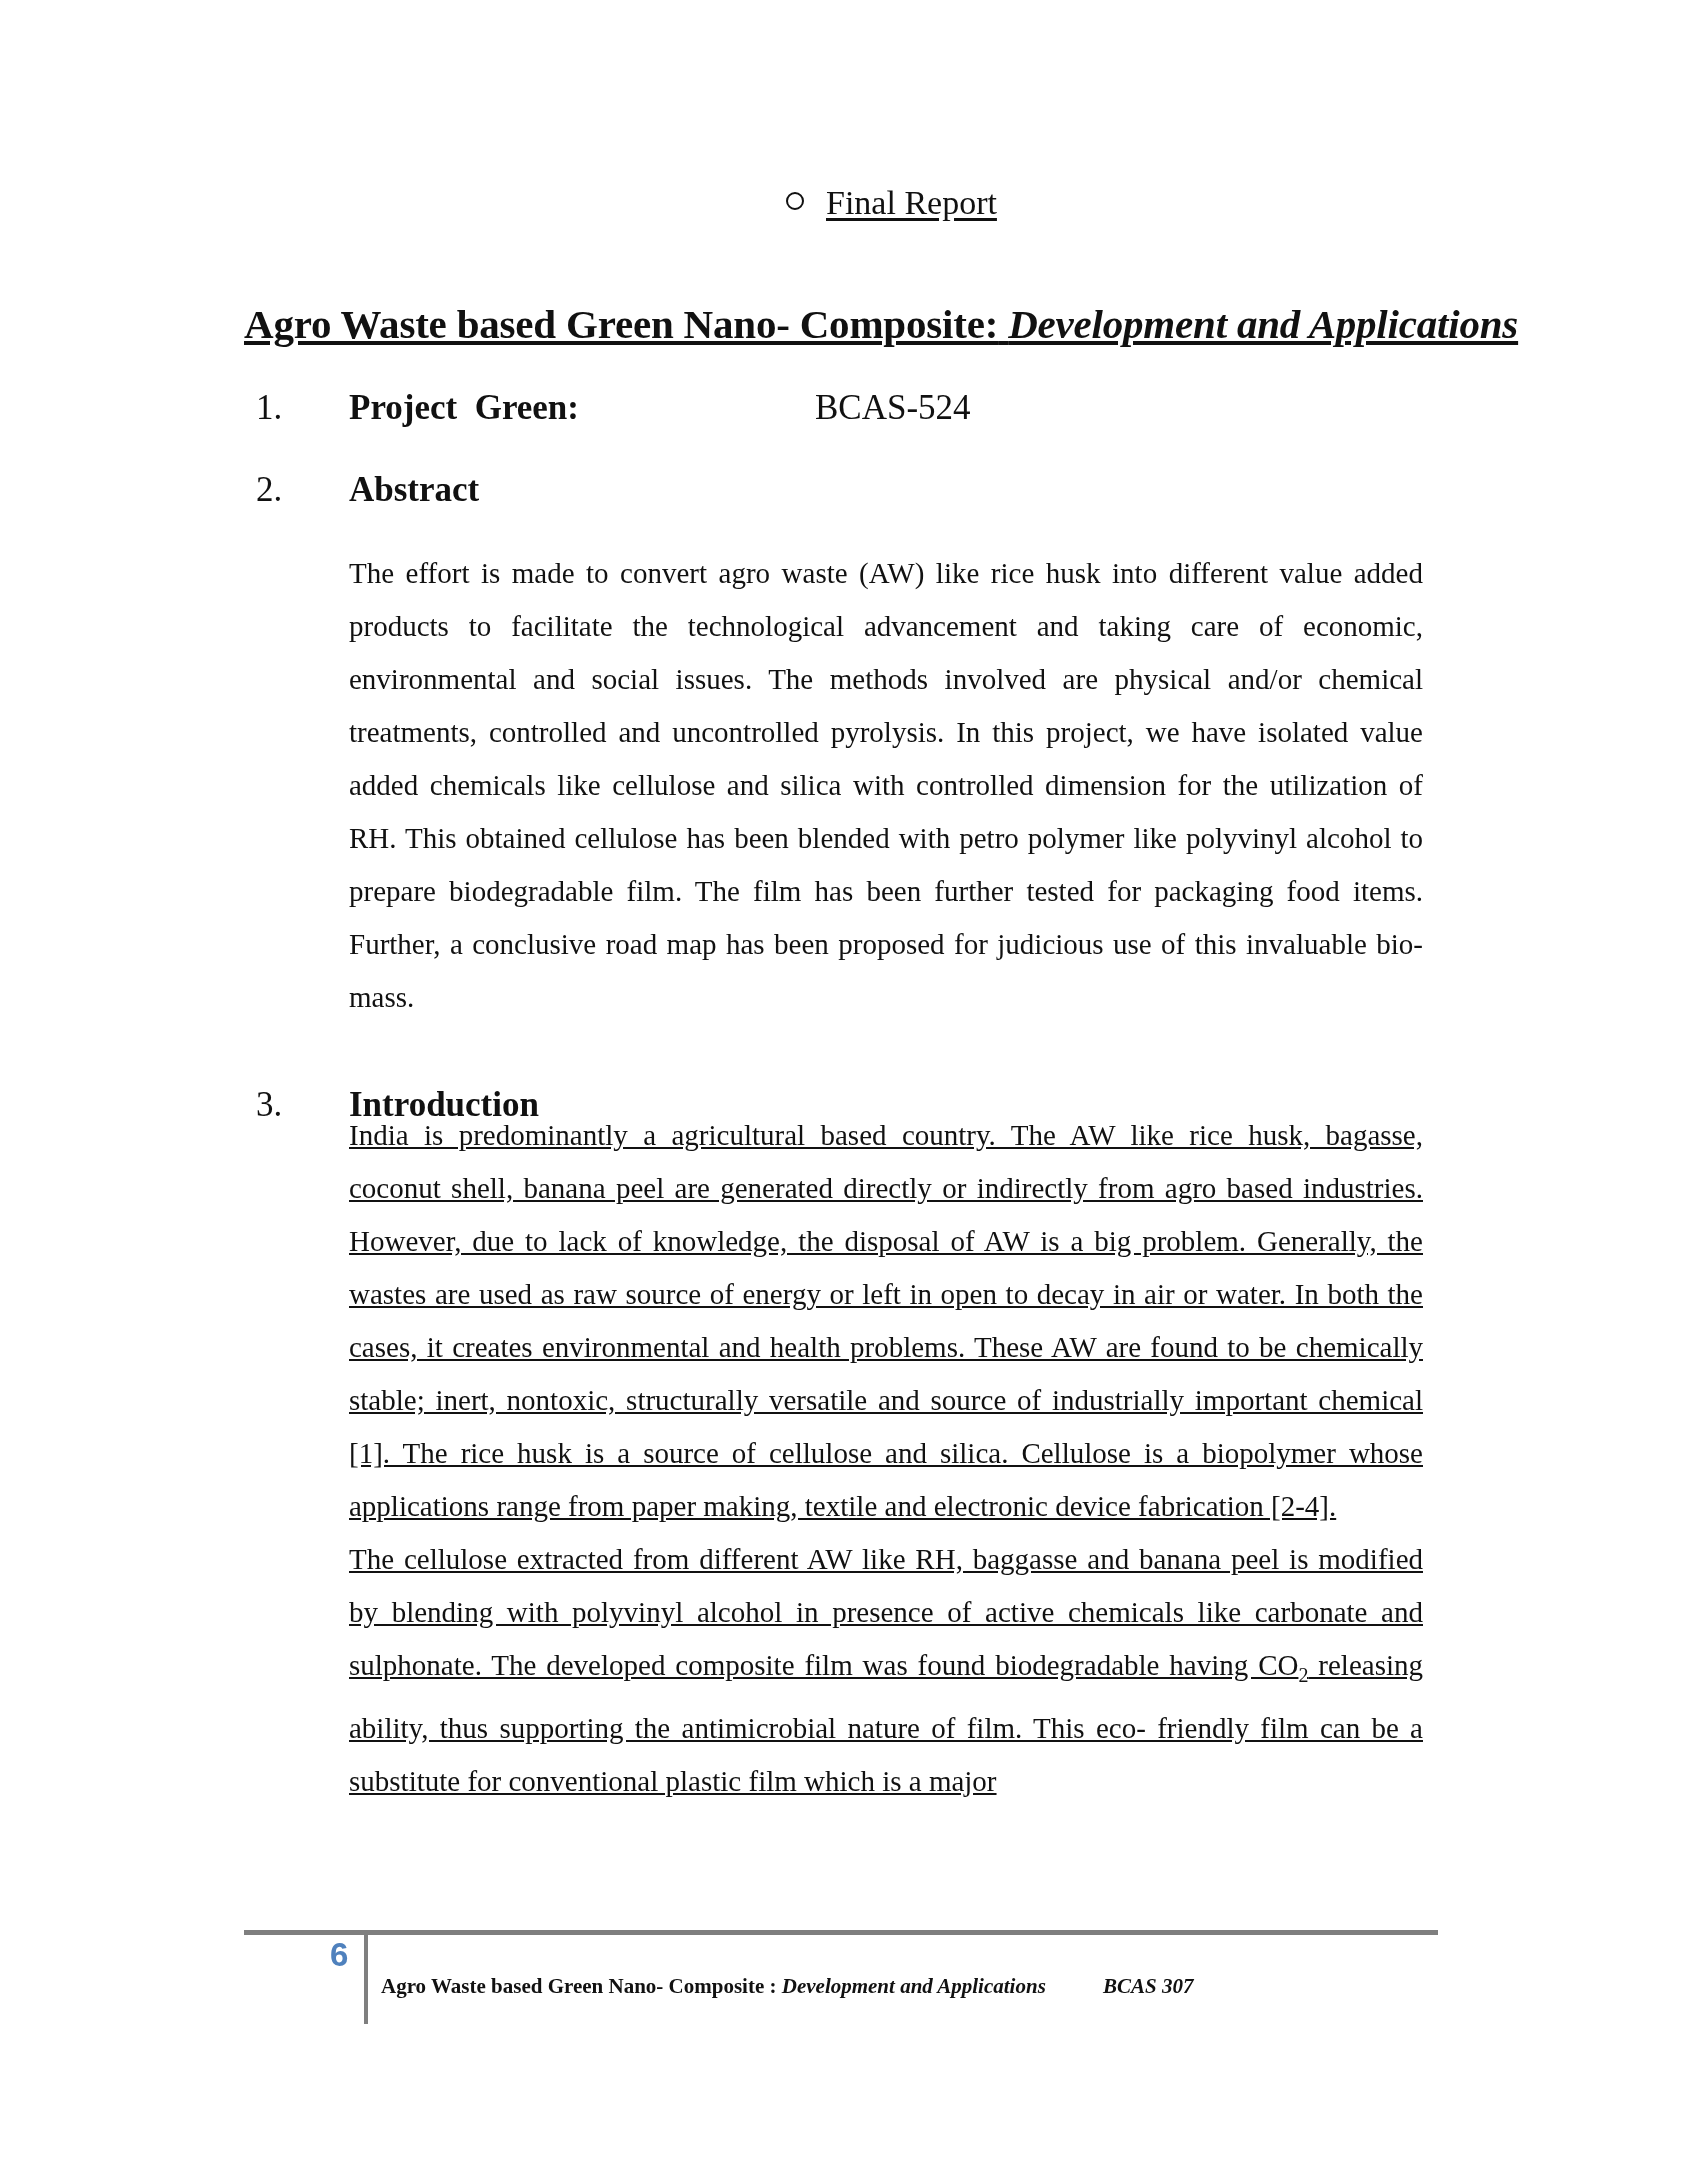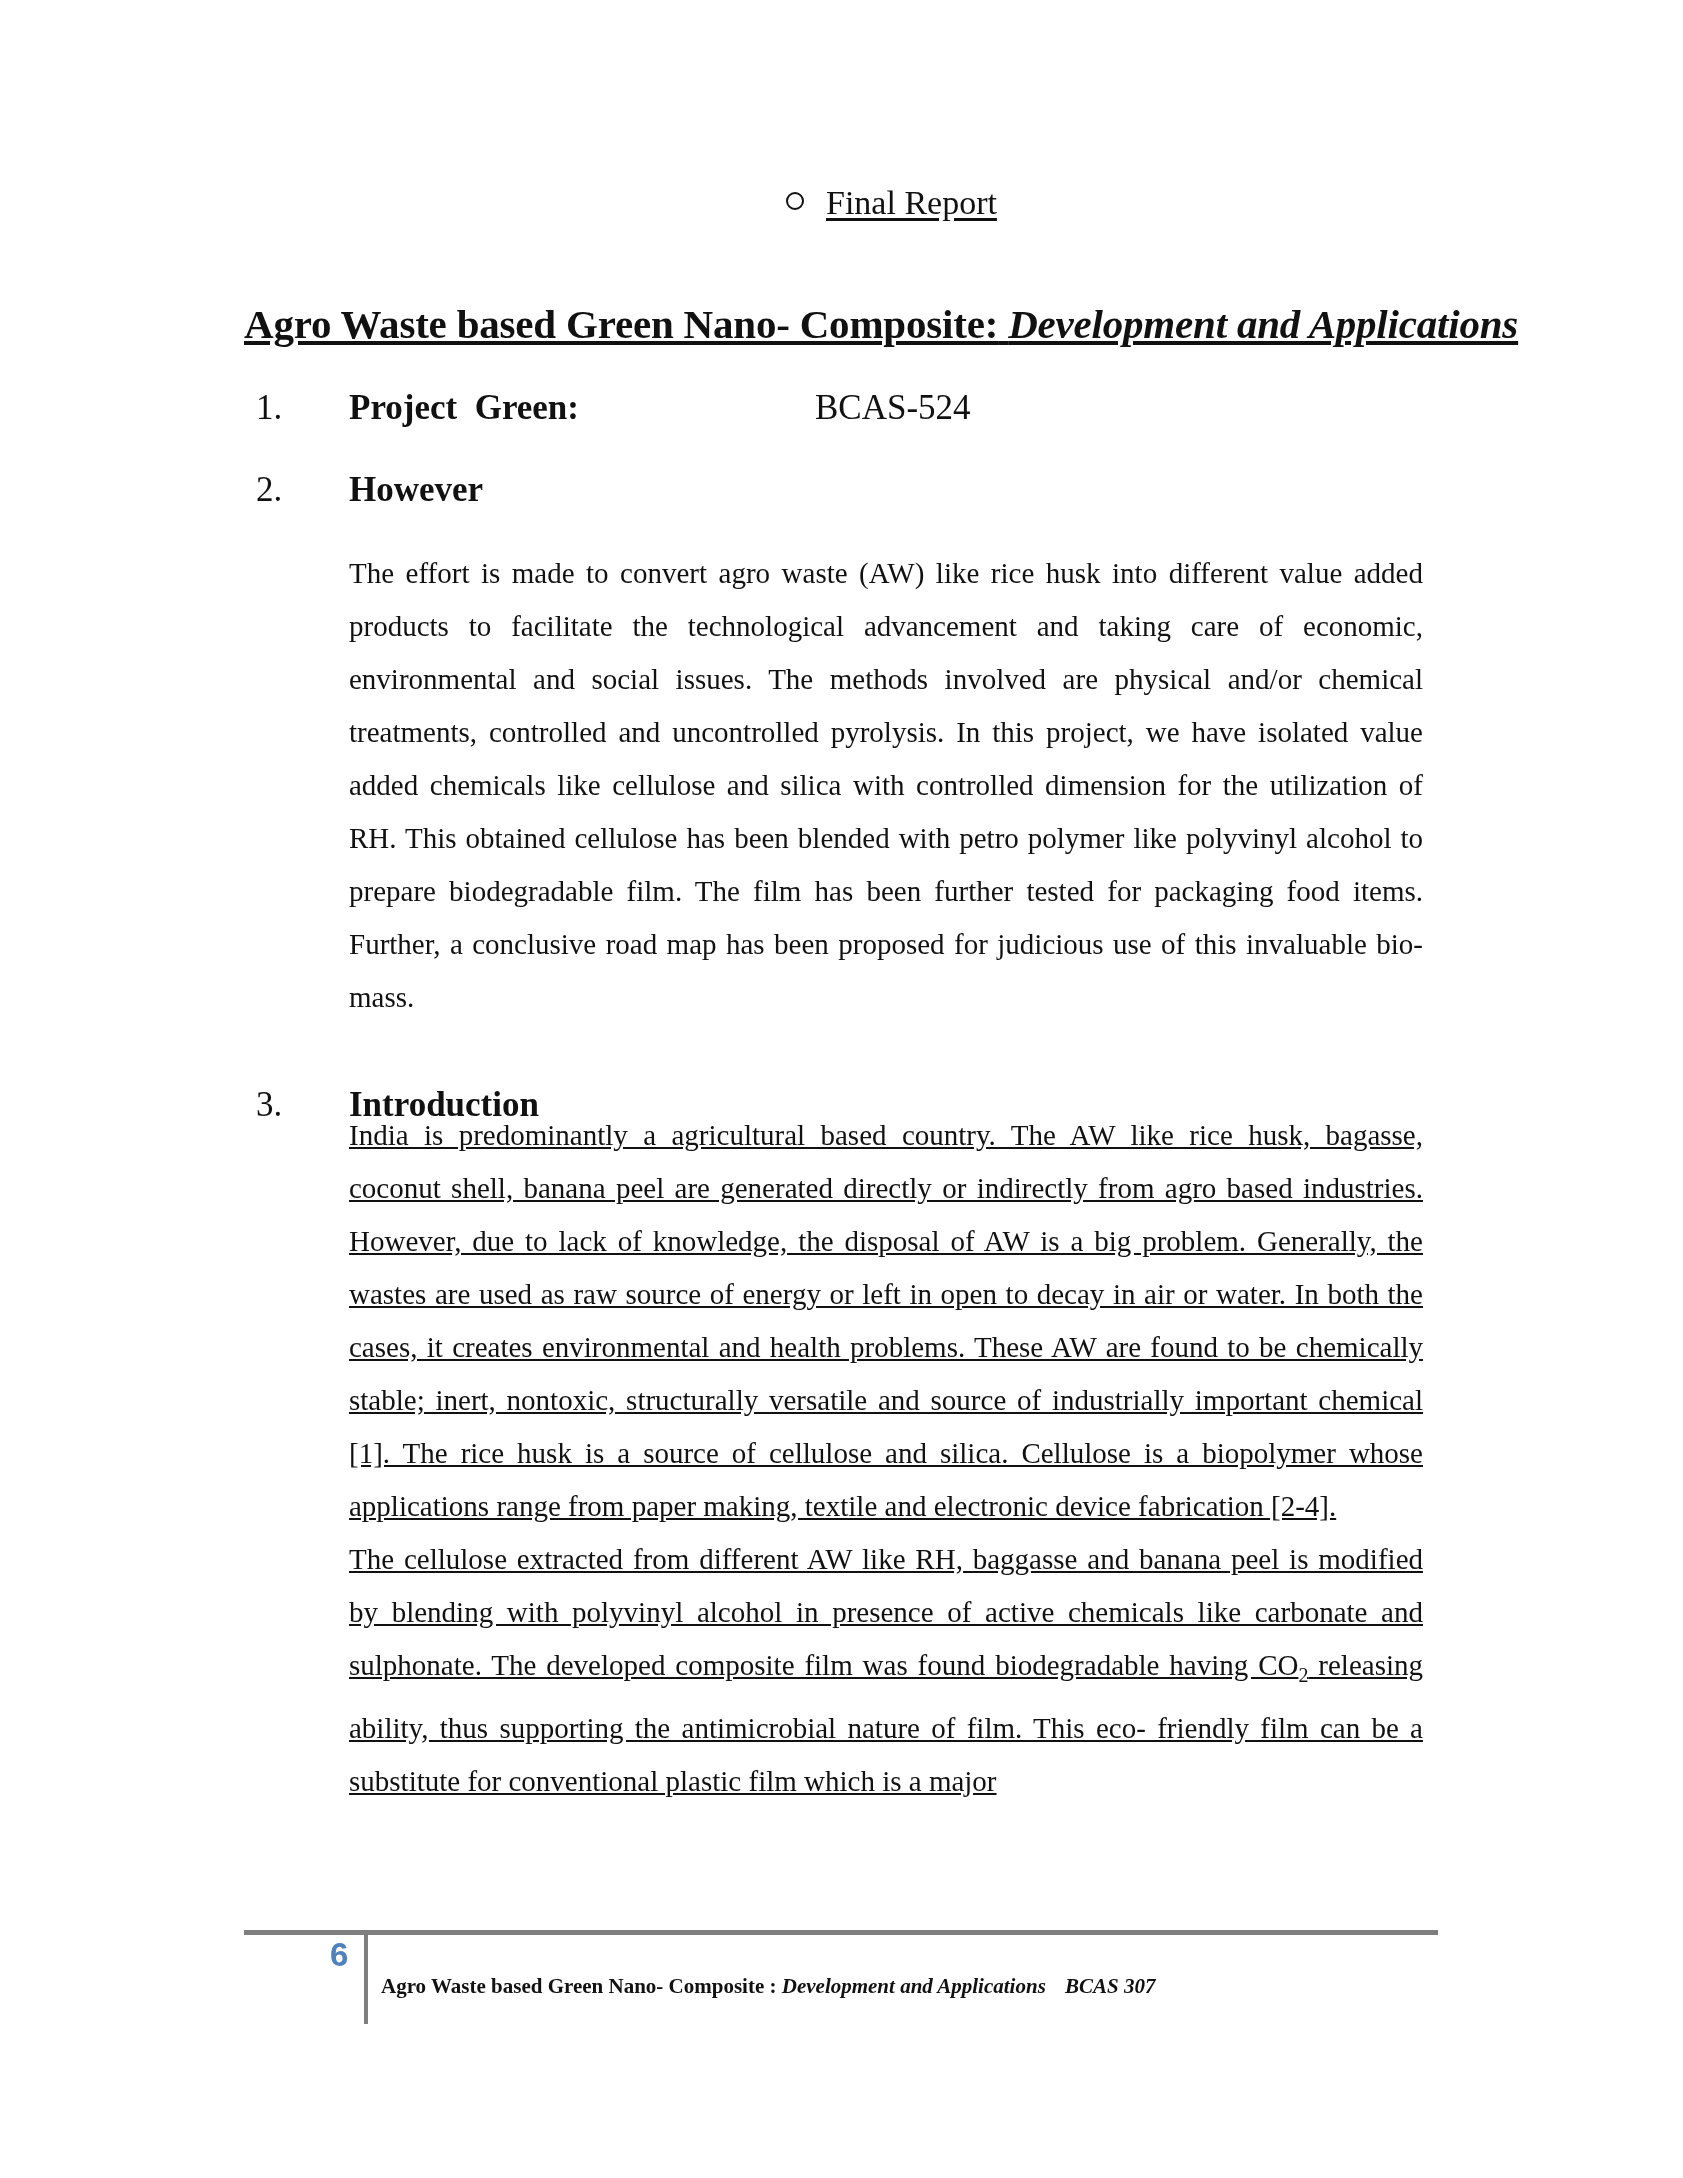--- a/index.html
+++ b/index.html
@@ -13,40 +13,40 @@
   .doc-title em { font-style: italic; }
   .sec-num { font-size: 35px; }
   .sec-head { font-size: 35px; font-weight: bold; }
   .body-text { left: 349px; width: 1074px; font-size: 29px; line-height: 53px; text-align: justify; }
   .body-text p { margin: 0; }
   .footer-rule { left: 244px; top: 1930px; width: 1194px; height: 5px; background: #7f7f7f; }
   .footer-vrule { left: 364px; top: 1935px; width: 4px; height: 89px; background: #7f7f7f; }
   .page-num { left: 330px; top: 1936px; font-family: "Liberation Sans", sans-serif; font-weight: bold; font-size: 33px; color: #4f81bd; }
   .footer-text { left: 381px; top: 1974px; font-size: 21px; font-weight: bold; white-space: nowrap; }
   .footer-text em { font-style: italic; }
-  .footer-text .code { margin-left: 14px; font-style: italic; }
+  .footer-text .code { margin-left: 52px; font-style: italic; }
 </style>
 </head>
 <body>
 
 <div class="abs final-report">
   <span class="bullet"></span><span class="label">Final Report</span>
 </div>
 
 <div class="abs doc-title">
   <span>Agro Waste based Green Nano- Composite:</span>
   <em>Development and Applications</em>
 </div>
 
 <div class="abs sec-num" style="left:256px; top:388px;">1.</div>
 <div class="abs sec-head" style="left:349px; top:388px; white-space:pre;">Project  Green:</div>
 <div class="abs sec-num" style="left:815px; top:388px;">BCAS-524</div>
 
 <div class="abs sec-num" style="left:256px; top:470px;">2.</div>
-<div class="abs sec-head" style="left:349px; top:470px;">However</div>
+<div class="abs sec-head" style="left:349px; top:470px;">Abstract</div>
 
 <div class="abs body-text" style="top:547px;">
   <p>The effort is made to convert agro waste (AW) like rice husk into different value added products to facilitate the technological advancement and taking care of economic, environmental and social issues. The methods involved are physical and/or chemical treatments, controlled and uncontrolled pyrolysis.  In this project, we have isolated value added chemicals like cellulose and silica with controlled dimension for the utilization of RH. This obtained cellulose has been blended with petro polymer like polyvinyl alcohol to prepare biodegradable film. The film has been further tested for packaging food items.  Further, a conclusive road map has been proposed for judicious use of this invaluable bio-mass.</p>
 </div>
 
 <div class="abs sec-num" style="left:256px; top:1085px;">3.</div>
 <div class="abs sec-head" style="left:349px; top:1085px;">Introduction</div>
 
 <div class="abs body-text" style="top:1109px;text-decoration:underline;">
   <p>India is predominantly a agricultural based country. The AW like rice husk, bagasse, coconut shell, banana peel are generated directly or indirectly from agro based industries. However, due to lack of knowledge, the disposal of AW is a big problem. Generally, the wastes are used as raw source of energy or left in open to decay in air or water. In both the cases, it creates environmental and health problems. These AW are found to be chemically stable; inert, nontoxic, structurally versatile and source of industrially important chemical [1]. The rice husk is a source of cellulose and silica. Cellulose is a biopolymer whose applications range from paper making, textile and electronic device fabrication [2-4].</p>

